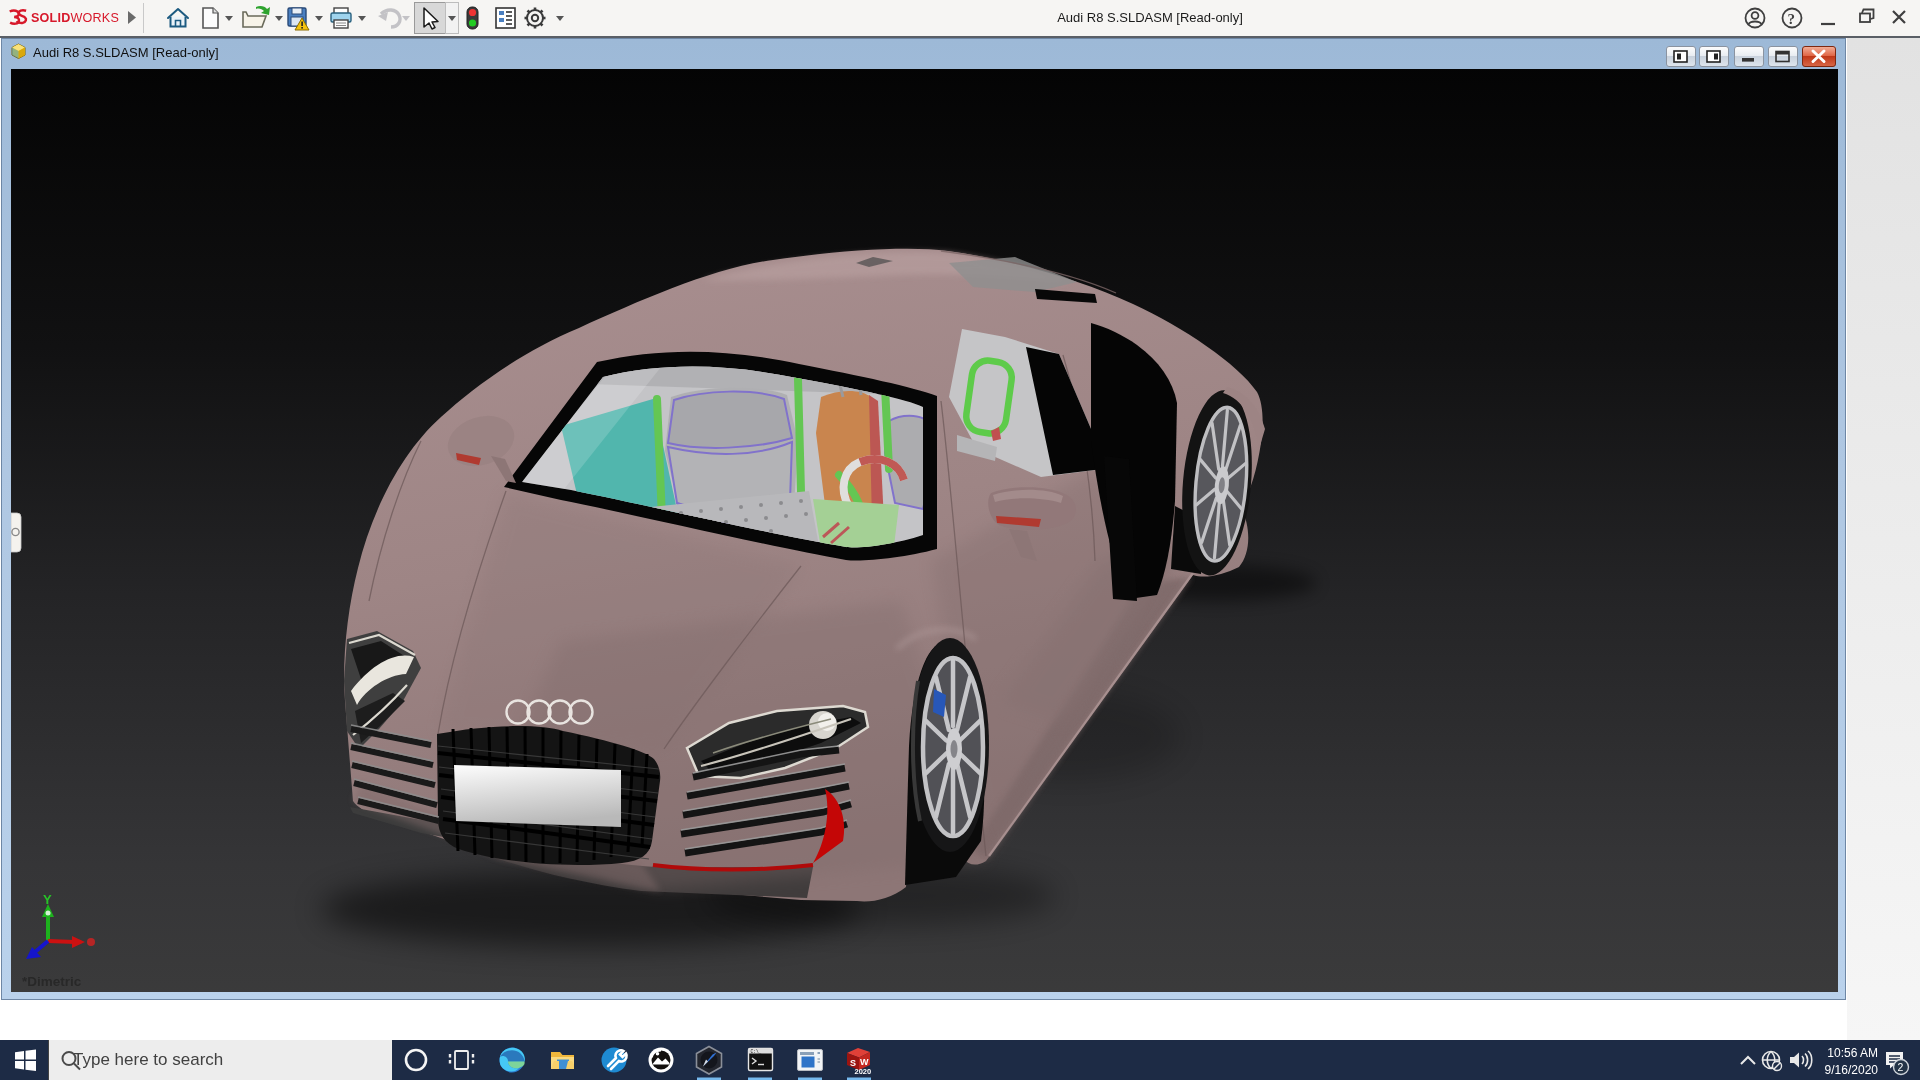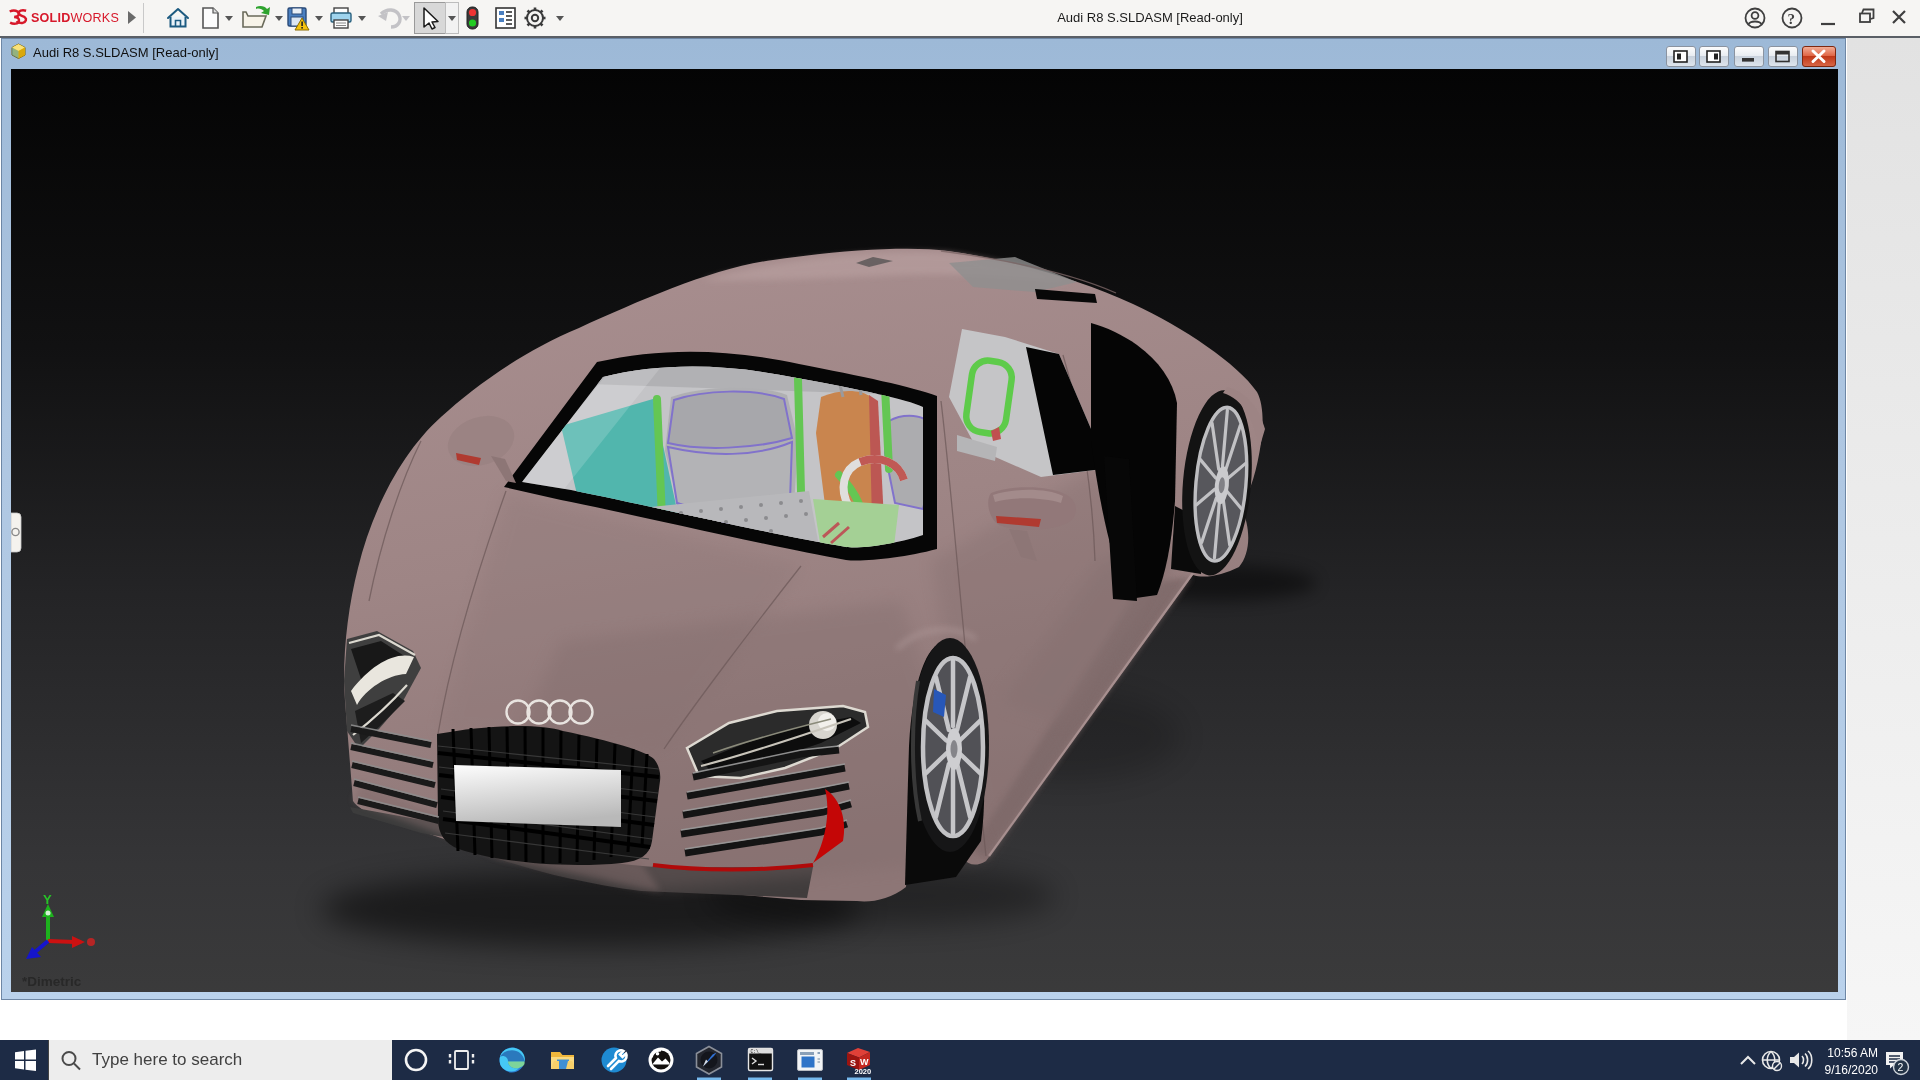--- a/index.html
+++ b/index.html
@@ -502,21 +502,21 @@
       </g>
     </svg>
     <div class="abs" id="dimetric" style="left:11px;top:905px;">*Dimetric</div>
   </div>
 </div>
 
 <div class="abs" id="whitestrip"></div>
 
 <div class="abs" id="taskbar"></div>
 <div class="abs" id="searchbox">
-    <span style="margin-left:43px">Type here to search</span>
+    <span style="margin-left:24px">Type here to search</span>
   </div>
 <div class="abs" id="clock">10:56 AM<br>9/16/2020</div>
 <svg class="abs" style="left:0;top:1040px" width="1920" height="40" viewBox="0 0 1920 40">
 
   <g fill="#fefefe">
     <path d="M 15,12.2 L 24,11 L 24,19.5 L 15,19.5 Z"></path>
     <path d="M 25.5,10.8 L 36,9.4 L 36,19.5 L 25.5,19.5 Z"></path>
     <path d="M 15,21 L 24,21 L 24,29.5 L 15,28.3 Z"></path>
     <path d="M 25.5,21 L 36,21 L 36,31.1 L 25.5,29.7 Z"></path>
   </g>

